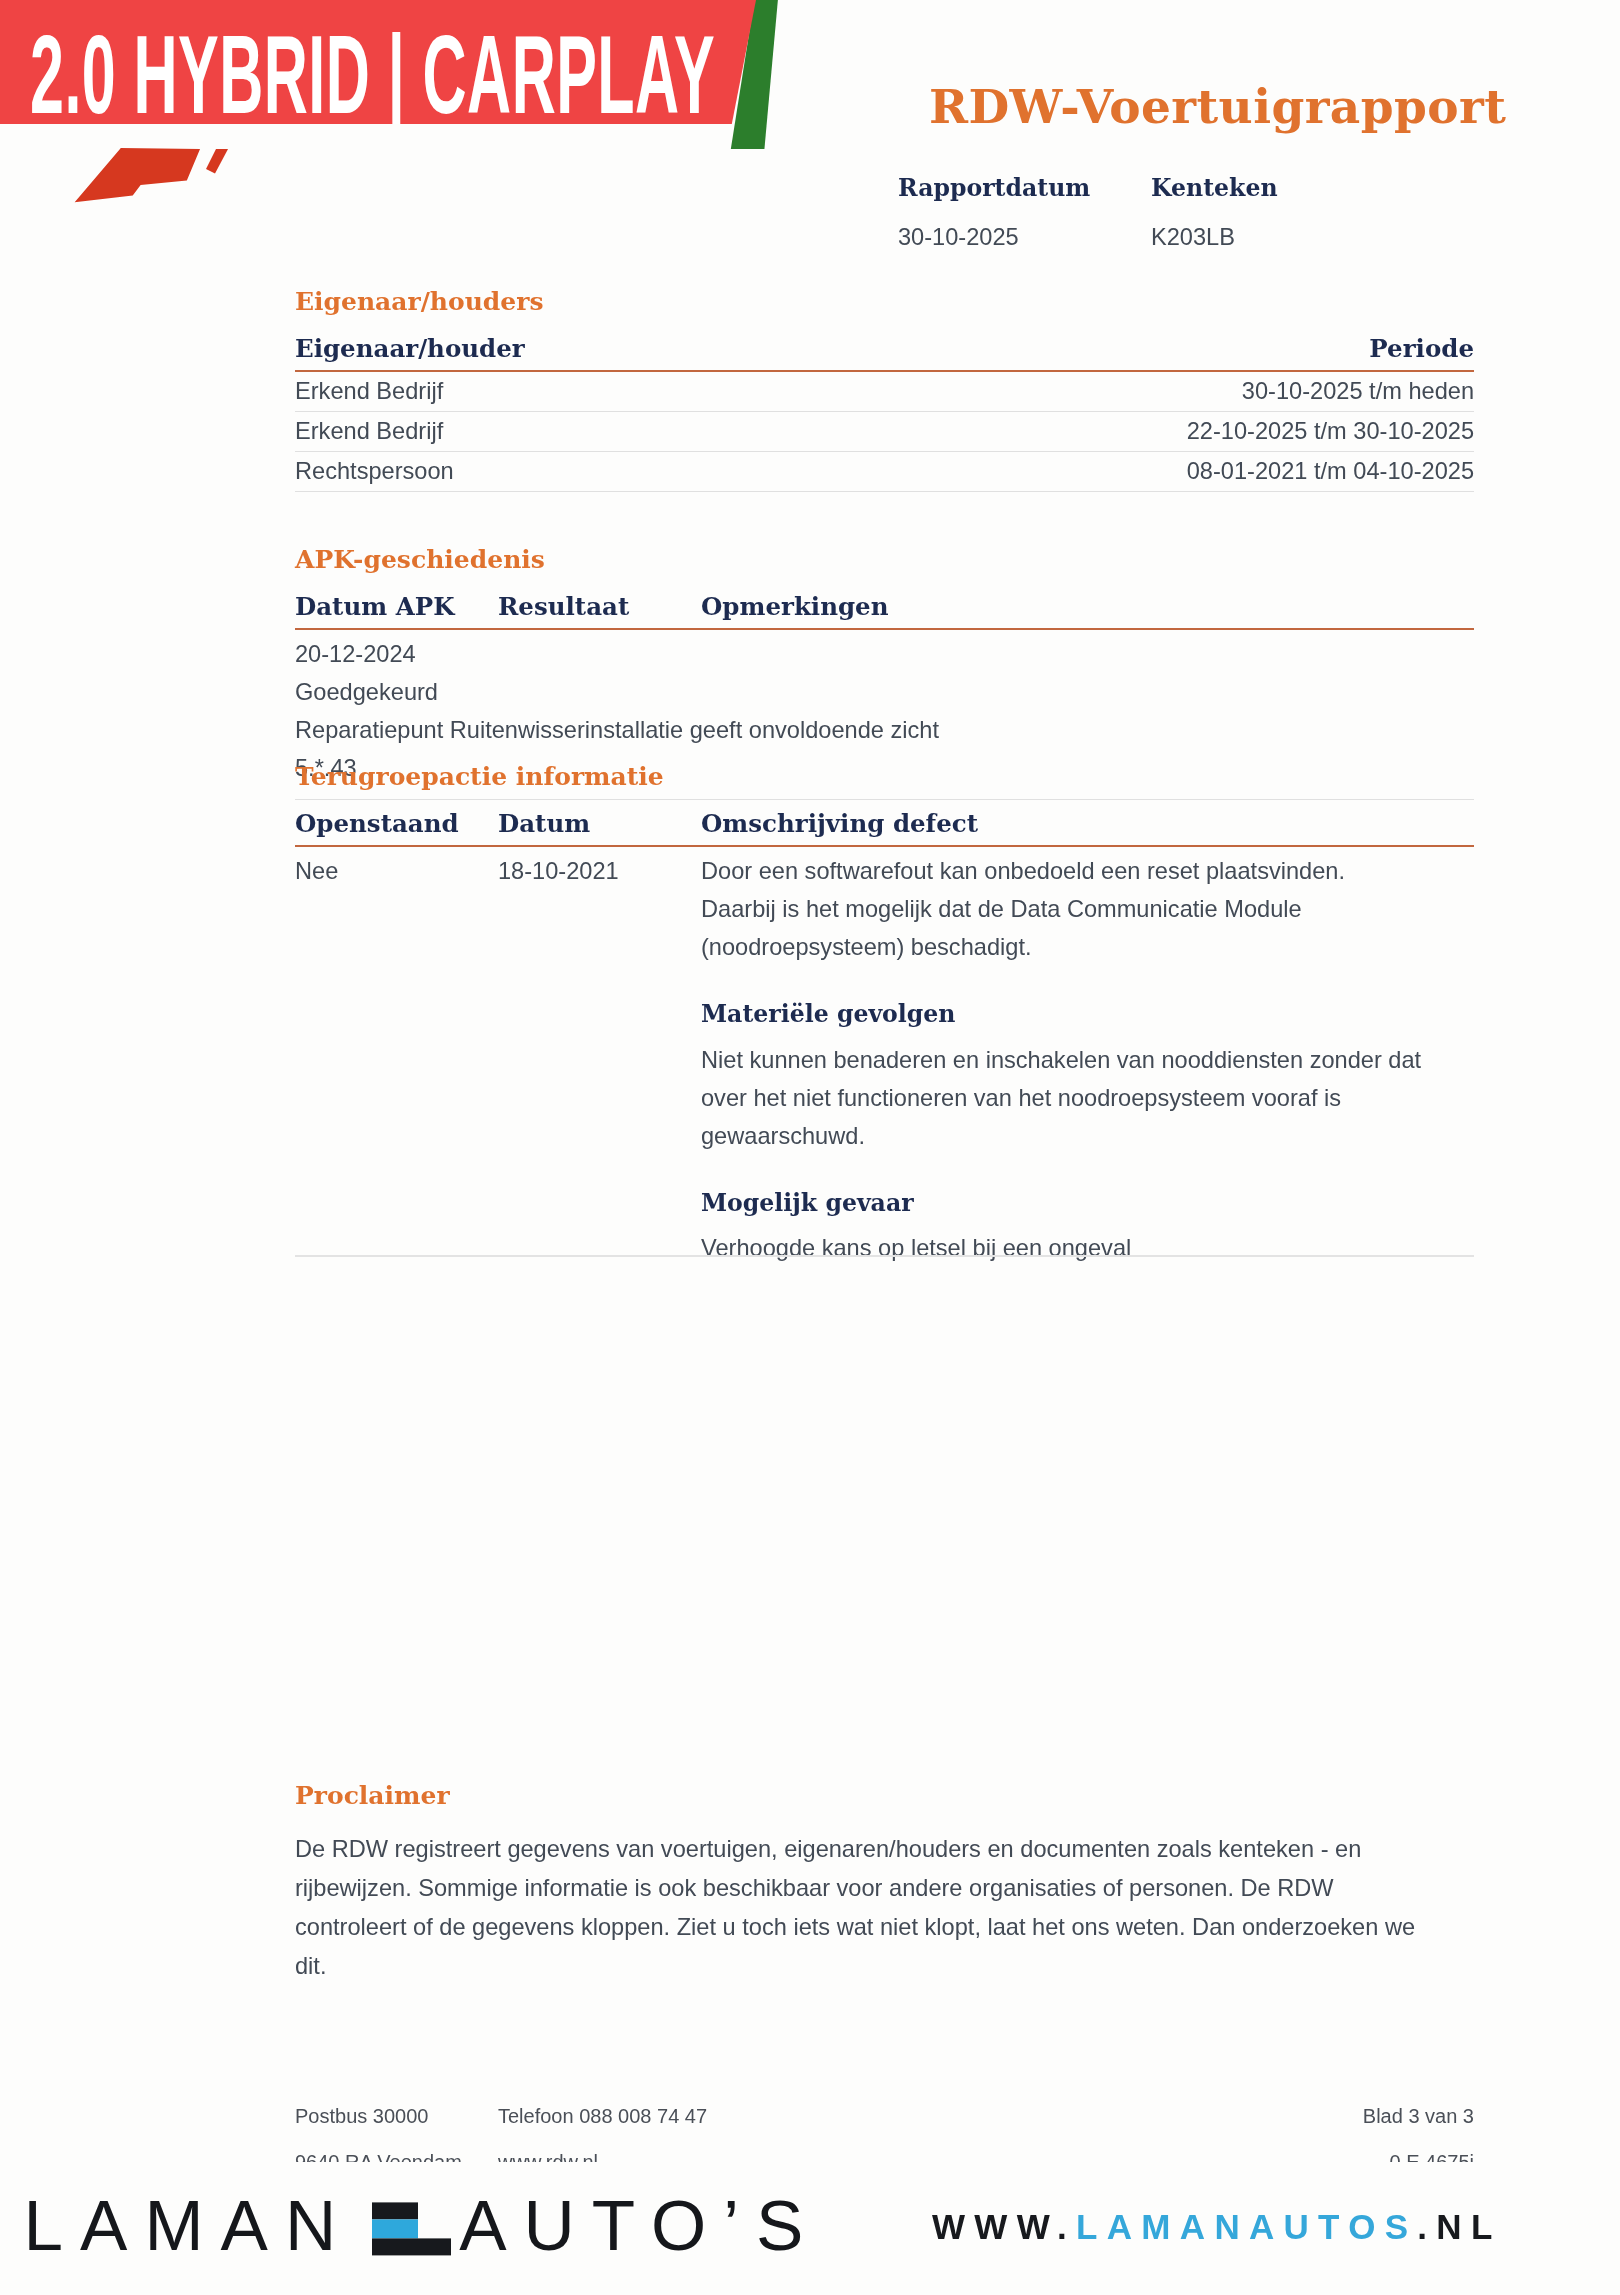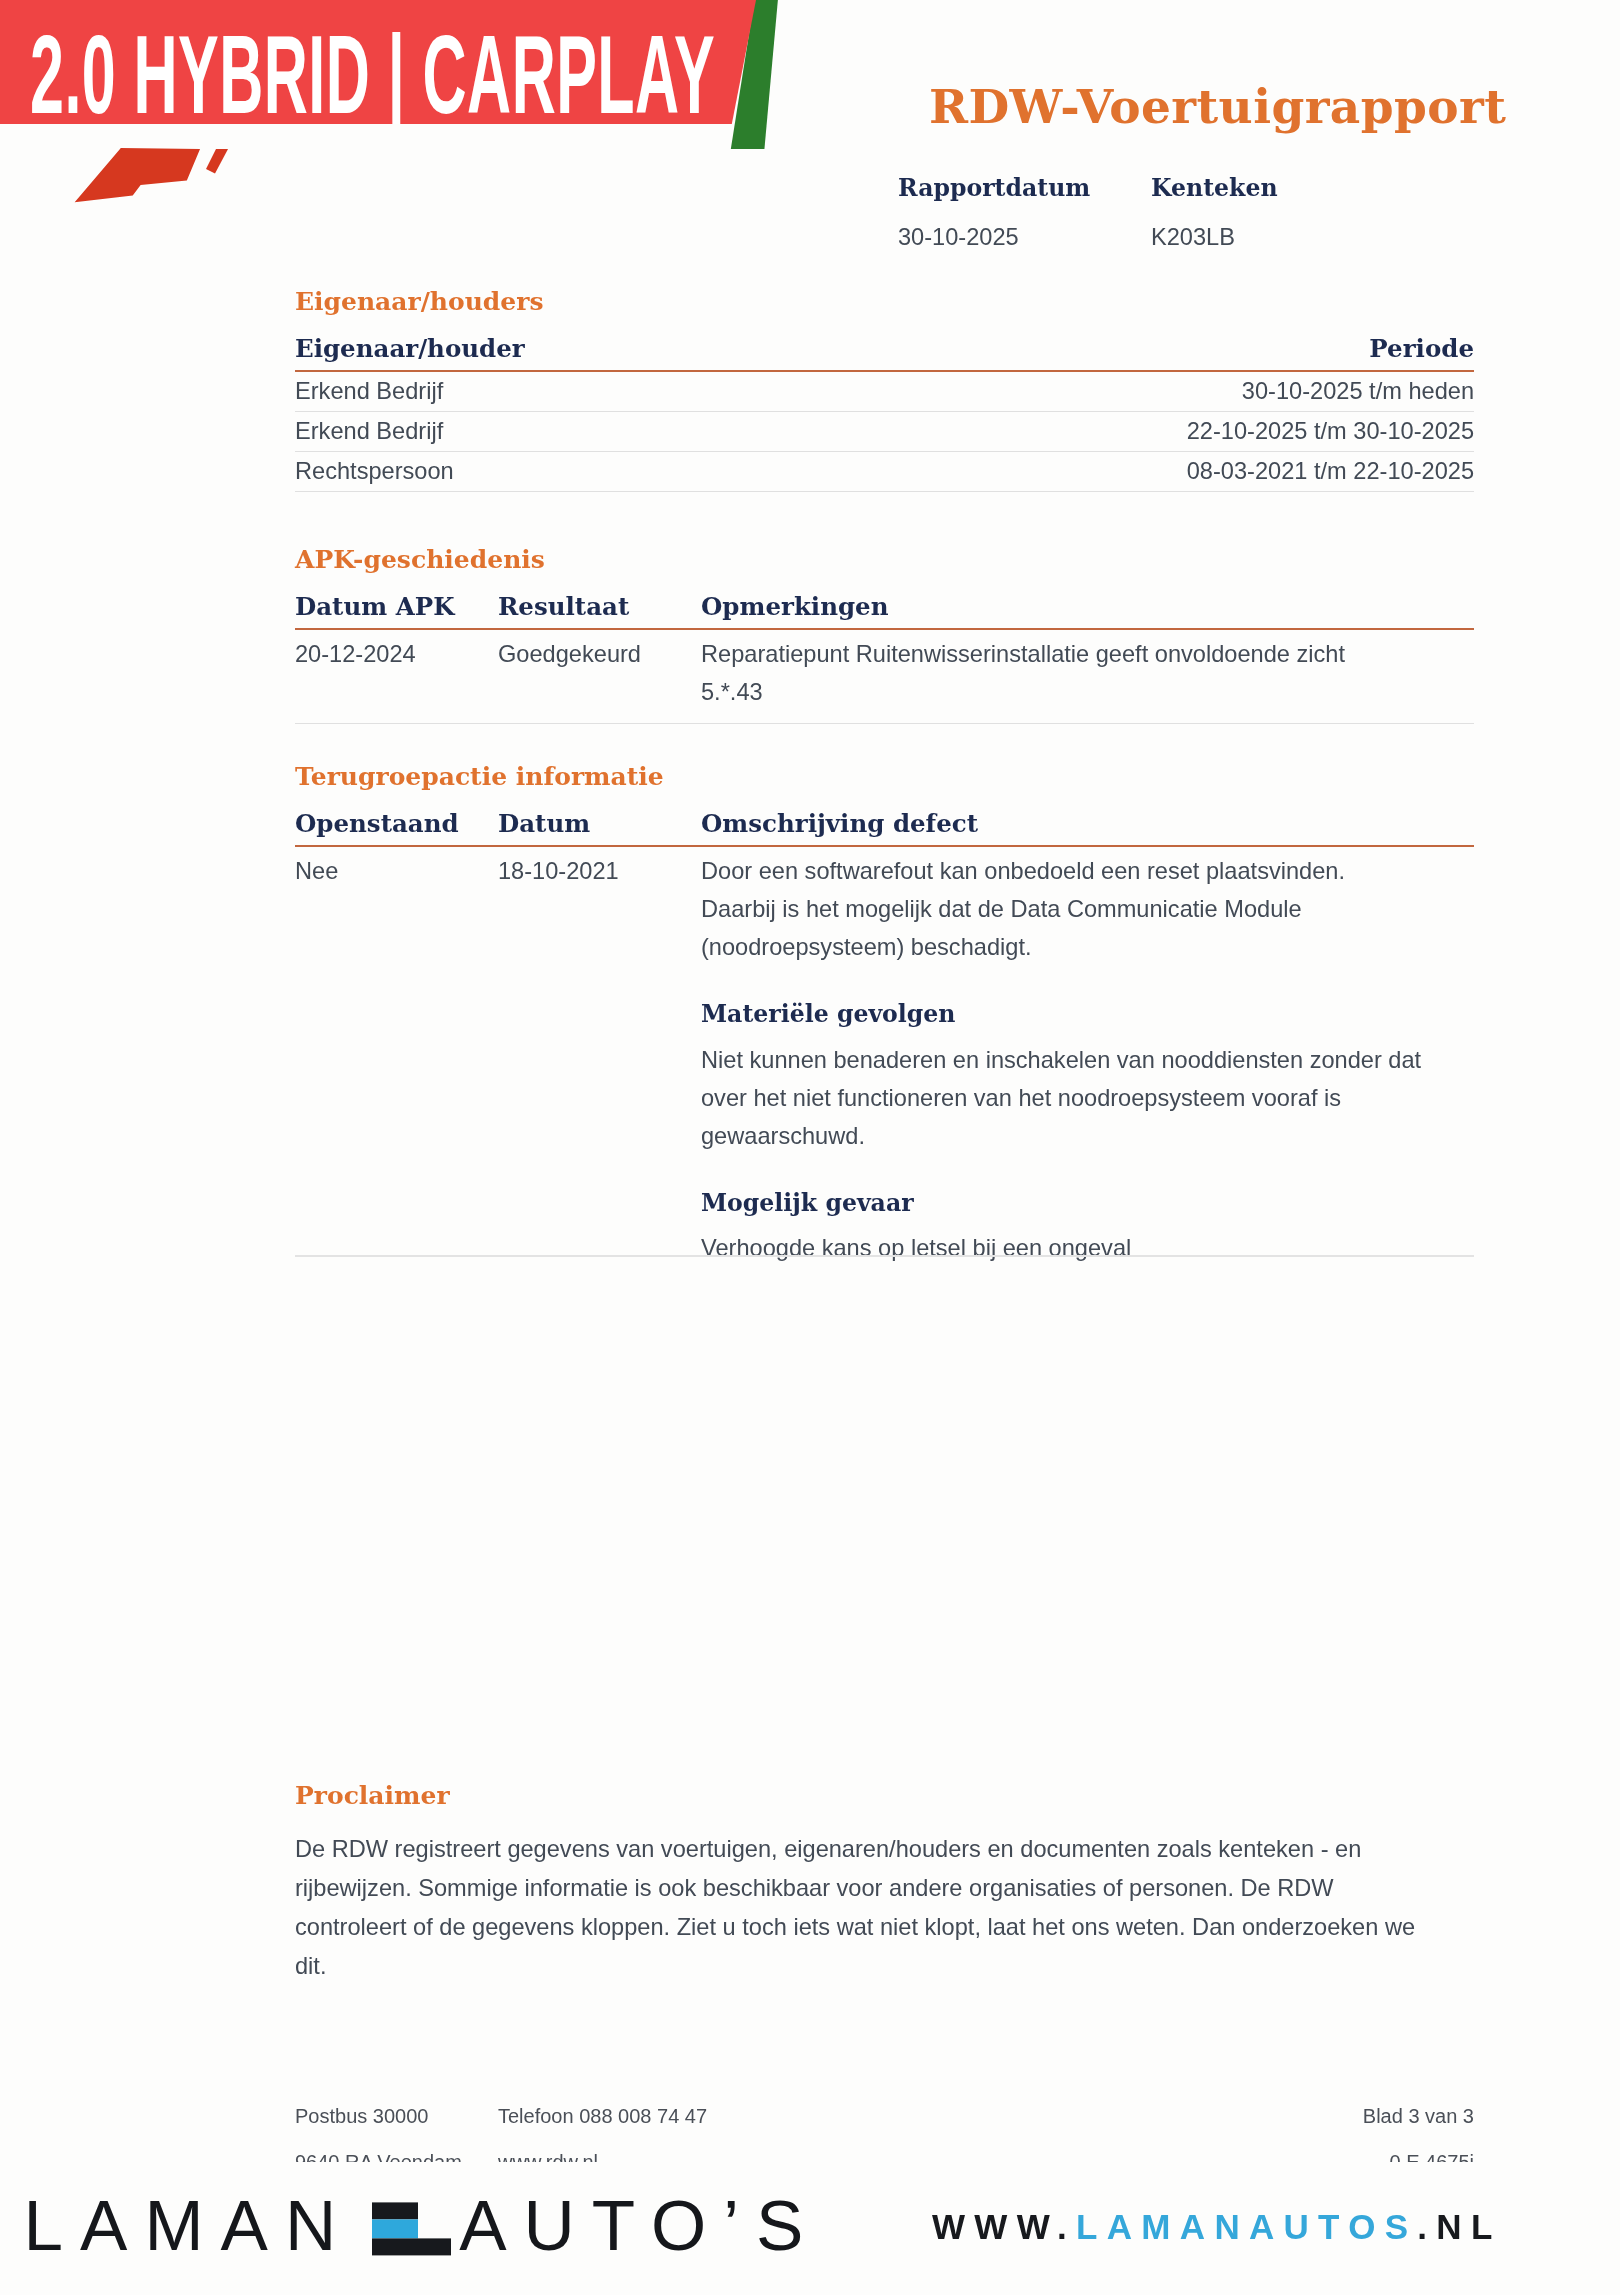--- a/index.html
+++ b/index.html
@@ -74,21 +74,21 @@
 
   
   .o-row {
     display:flex; align-items:center; height:40px;
     border-bottom:0.8px solid #e0e0e0;
     font-size:23.6px; color:#424a55;
   }
   .o-row .period { flex:1; text-align:right; }
 
   
-  .apk-row { padding-top:5px; border-bottom:0.8px solid #e0e0e0; padding-bottom:11.8px; }
+  .apk-row { padding-top:5px; border-bottom:0.8px solid #e0e0e0; padding-bottom:11.8px;flex-direction:column; }
   .apk-row .line { line-height:38px; }
 
   
   .recall-row { padding-top:5px; }
   .recall-row .line { line-height:38px; }
   .para { line-height:38px; }
   .sub-head {
     margin-top:34px; font-family:"DejaVu Serif", serif; font-weight:700;
     font-size:23.6px; color:#1d2b50; line-height:29px;
   }
@@ -163,21 +163,21 @@
     <div class="o-row">
       <div>Erkend Bedrijf</div>
       <div class="period">30-10-2025 t/m heden</div>
     </div>
     <div class="o-row">
       <div>Erkend Bedrijf</div>
       <div class="period">22-10-2025 t/m 30-10-2025</div>
     </div>
     <div class="o-row">
       <div>Rechtspersoon</div>
-      <div class="period">08-03-2021 t/m 22-10-2025</div>
+      <div class="period">08-01-2021 t/m 04-10-2025</div>
     </div>
   </div>
 
   <div class="section" style="top:545px;">
     <div class="sec-title">APK-geschiedenis</div>
     <div class="thead">
       <div class="c1">Datum APK</div>
       <div class="c2">Resultaat</div>
       <div class="c3">Opmerkingen</div>
     </div>

